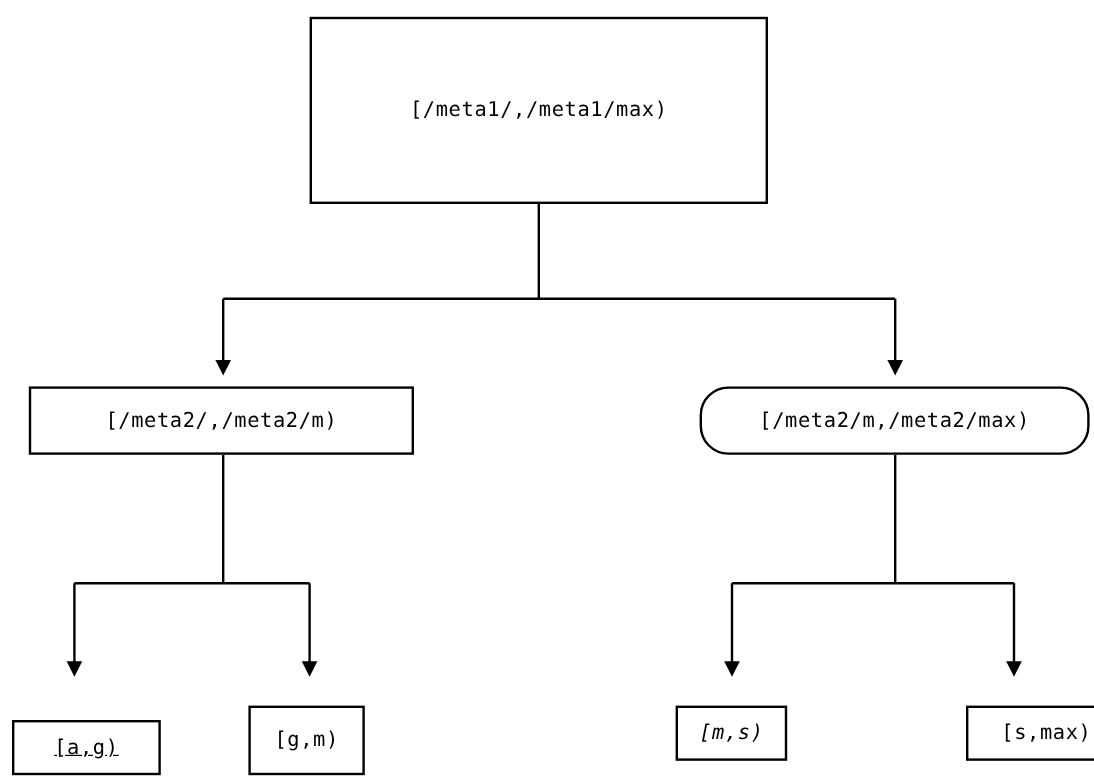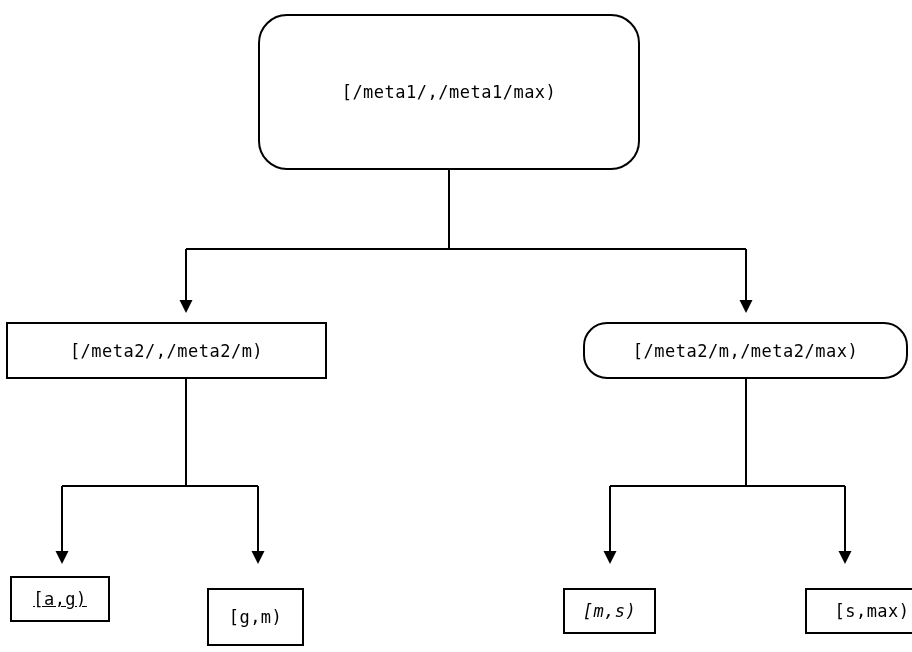--- a/index.html
+++ b/index.html
@@ -26,24 +26,24 @@
     border: 2px solid #000000;
     background: #ffffff;
     display: flex;
     align-items: center;
     justify-content: center;
     font-size: 17px;
     letter-spacing: 0.5px;
     color: #000000;
     white-space: nowrap;
   }
-  .node-root   { left: 258px; top: 14px;  width: 382px; height: 156px; border-radius: 29px; }
-  .node-l2a    { left: 6px;  top: 322px; width: 321px; height: 57px; justify-content: center;  }
+  .node-root   { left: 258px; top: 14px;  width: 382px; height: 156px; }
+  .node-l2a    { left: 24px;  top: 322px; width: 321px; height: 57px; justify-content: center;  }
   .node-l2b    { left: 583px; top: 322px; width: 325px; height: 57px; border-radius: 24px;  }
-  .node-leaf0  { left: 10px;  top: 576px; width: 100px; height: 46px; text-decoration: underline;  }
+  .node-leaf0  { left: 10px;  top: 600px; width: 124px; height: 46px; text-decoration: underline;  }
   .node-leaf1  { left: 207px; top: 588px; width: 97px;  height: 58px;  }
   .node-leaf2  { left: 563px; top: 588px; width: 93px;  height: 46px; font-style: italic;  }
   .node-leaf3  { left: 805px; top: 588px; width: 134px; height: 46px;  }
 </style>
 </head>
 <body>
 
 <div class="canvas">
 
   <svg class="edges" width="912" height="652" viewBox="0 0 912 652">

